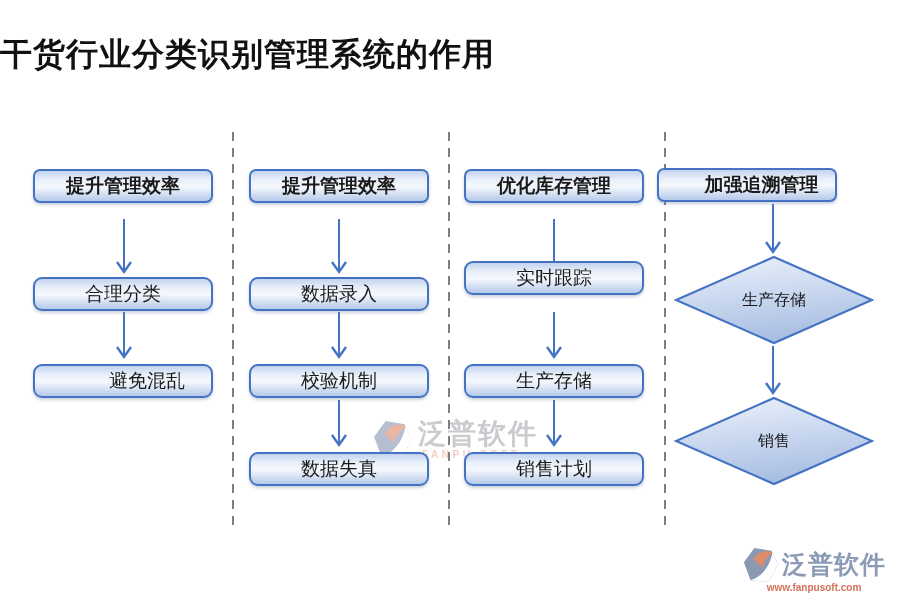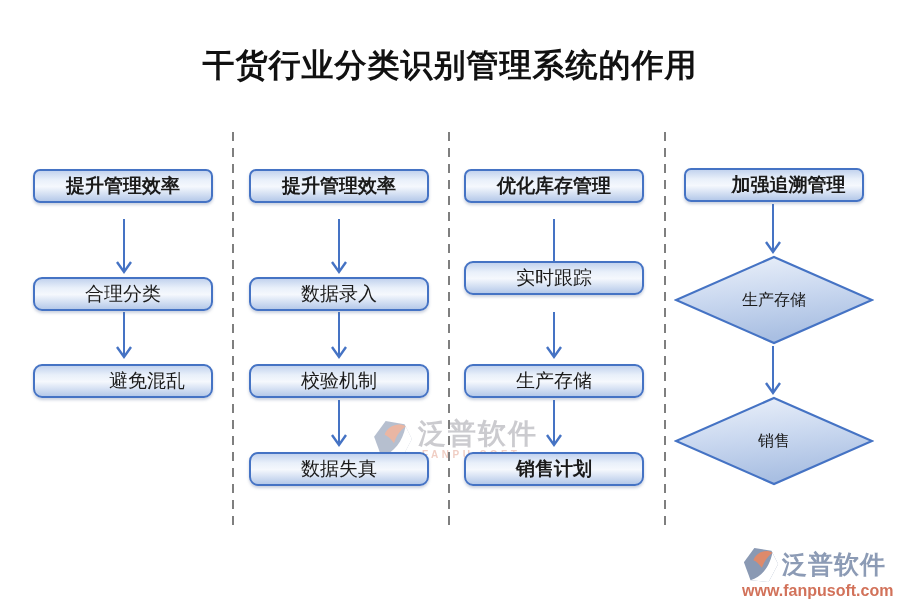--- a/index.html
+++ b/index.html
@@ -8,22 +8,22 @@
     position: relative;
     width: 900px; height: 600px;
     background: #ffffff;
     overflow: hidden;
     font-family: "Liberation Serif", "DejaVu Serif", serif;
   }
   .canvas { position: absolute; inset: 0; }
 
   .page-title {
     position: absolute;
-    left: 0; top: 44px; width: 900px;
-    text-align: center;
+    left: 0; top: 33px; width: 900px;
+    text-align: left;
     font-size: 32px;
     font-weight: bold;
     color: #111111;
     letter-spacing: 1px;
   }
 
   .connector-layer {
     position: absolute; left: 0; top: 0;
     width: 900px; height: 600px;
     z-index: 2;
@@ -55,21 +55,21 @@
     grid-template-rows: auto auto;
     align-items: center;
     z-index: 1;
   }
   .watermark-corner .wm-brand {
     font-size: 25px; font-weight: bold;
     color: #8C9BB5; letter-spacing: 1px; line-height: 26px;
   }
   .watermark-corner .wm-url {
     grid-column: 1 / span 2;
-    font-size: 16px; font-weight: bold;
+    font-size: 10px; font-weight: bold;
     color: #D2725A;
     font-family: "Liberation Sans", sans-serif;
     text-align: center;
     margin-top: -2px;
   }
 
   .node {
     position: absolute;
     width: 180px; height: 34px;
     border: 2px solid #4573C4;
@@ -152,23 +152,23 @@
   <div class="node" style="left:33px; top:364px;padding-left:48px;">避免混乱</div>
 
   <div class="node header-node" style="left:249px; top:169px;">提升管理效率</div>
   <div class="node" style="left:249px; top:277px;">数据录入</div>
   <div class="node" style="left:249px; top:364px;">校验机制</div>
   <div class="node" style="left:249px; top:452px;">数据失真</div>
 
   <div class="node header-node" style="left:464px; top:169px;">优化库存管理</div>
   <div class="node" style="left:464px; top:261px;">实时跟踪</div>
   <div class="node" style="left:464px; top:364px;">生产存储</div>
-  <div class="node" style="left:464px; top:452px;font-weight:bold;">销售计划</div>
-
-  <div class="node header-node" style="left:684px; top:168px;padding-left:29px;">加强追溯管理</div>
+  <div class="node" style="left:464px; top:452px;">销售计划</div>
+
+  <div class="node header-node" style="left:657px; top:168px;padding-left:29px;">加强追溯管理</div>
 
   <div class="diamond" style="left:674px; top:255px;">
     <svg width="200" height="90" viewBox="0 0 200 90">
       <defs>
         <linearGradient id="diagrad1" x1="0" y1="0" x2="0.25" y2="1">
           <stop offset="0" stop-color="#EDF2FA"></stop>
           <stop offset="0.5" stop-color="#CBD9F0"></stop>
           <stop offset="1" stop-color="#A9BFE2"></stop>
         </linearGradient>
       </defs>

